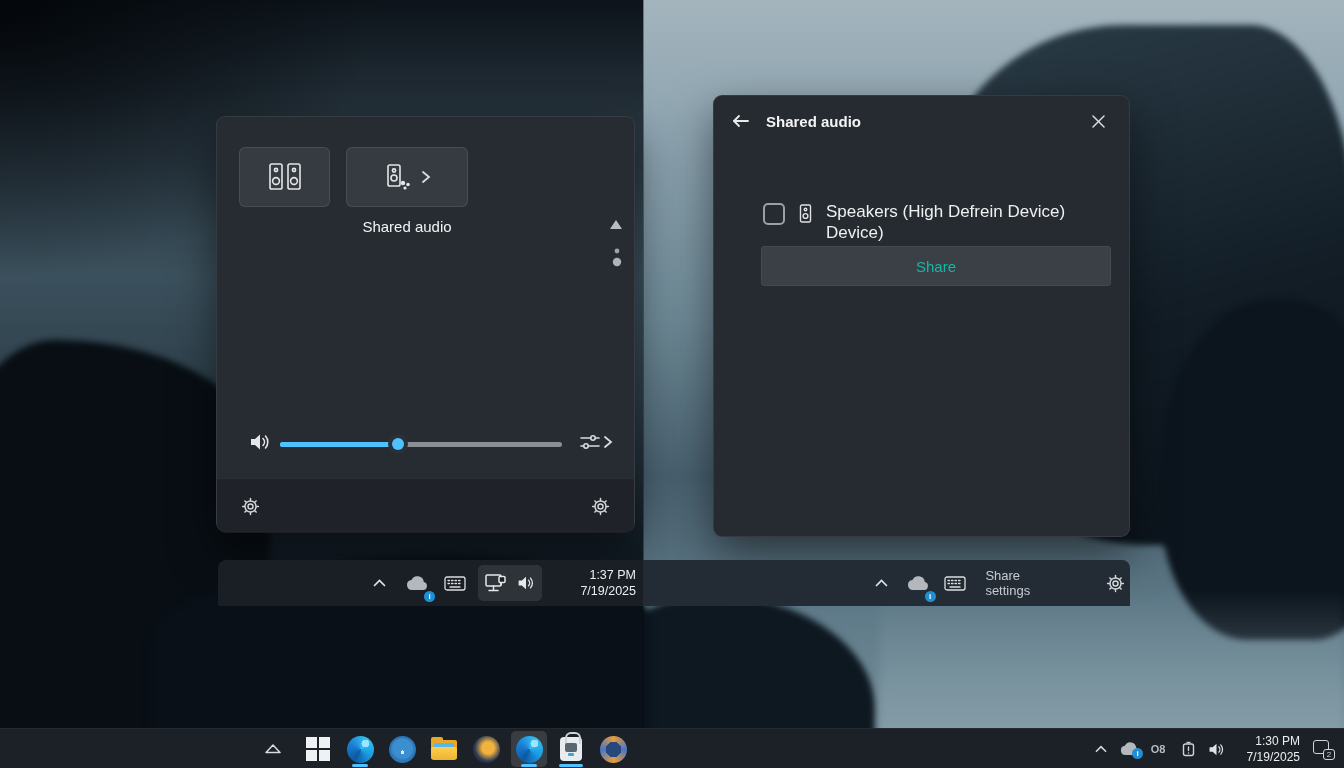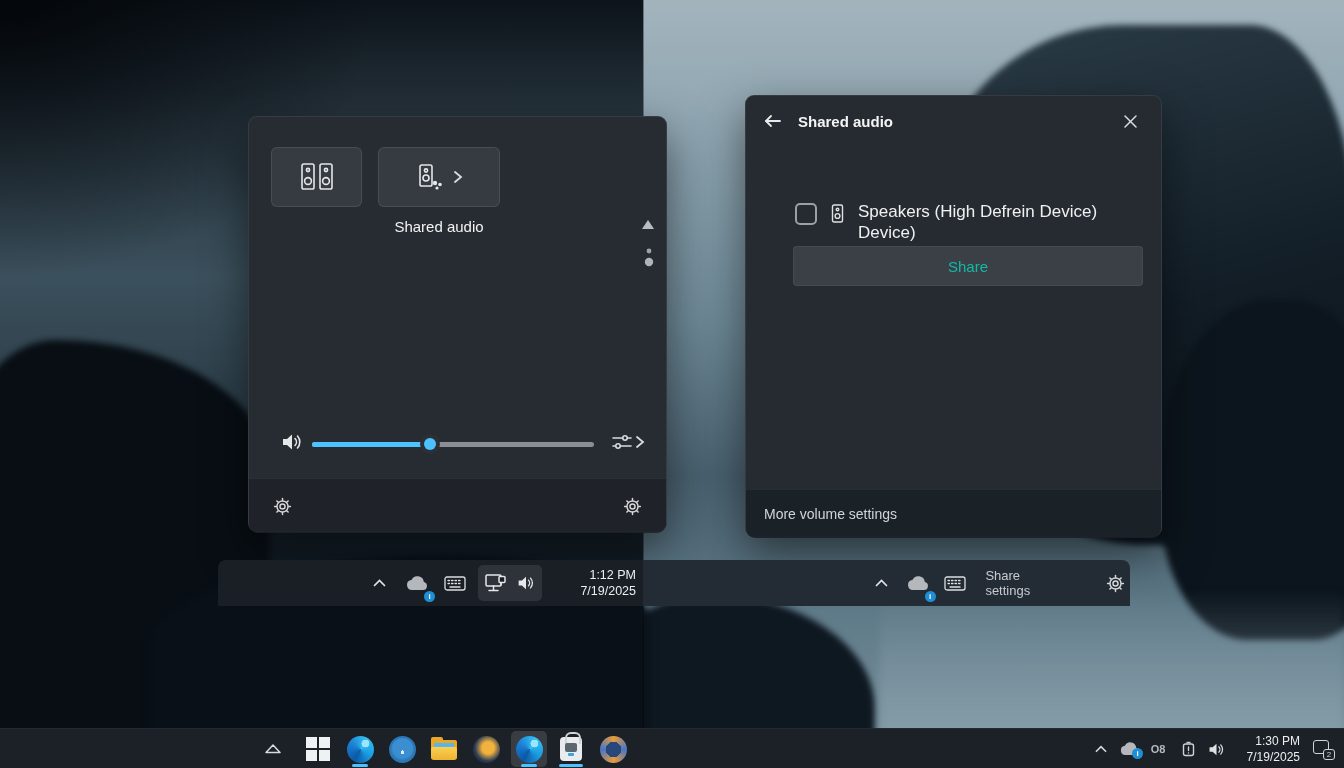--- a/index.html
+++ b/index.html
@@ -19,21 +19,21 @@
   #rock-c { left:575px; top:595px; width:300px; height:190px; background:#0e1821; border-radius:45% 55% 0 0/70% 60% 0 0; }
   #mist-br { left:880px; top:590px; width:464px; height:178px; background:linear-gradient(180deg,rgba(140,165,175,0),rgba(138,162,173,0.85)); filter:blur(4px); }
   #rock-l1 { left:-60px; top:340px; width:330px; height:440px; background:#0a1117; border-radius:35% 65% 0 0/45% 30% 0 0; }
   #rock-l2 { left:150px; top:555px; width:500px; height:220px; background:#0b131b; border-radius:60% 40% 0 0/40% 30% 0 0; }
   #dark-tl { left:0; top:0; width:380px; height:280px; background:radial-gradient(ellipse at 0% 0%,rgba(2,5,9,0.9),rgba(2,5,9,0) 70%); }
   #dim-left { left:0; top:0; width:643px; height:768px; background:rgba(4,8,12,0.25); }
   #seam { left:643px; top:0; width:1px; height:768px; background:rgba(0,0,0,0.35); }
 
   
   .panel { background:#272c33; border:1px solid rgba(255,255,255,0.08); border-radius:9px;
-    box-shadow:0 18px 45px rgba(0,0,0,0.5);margin-left:32px; }
+    box-shadow:0 18px 45px rgba(0,0,0,0.5); }
   #quick-panel { left:216px; top:116px; width:419px; height:416px; }
   #dialog-panel { left:713px; top:95px; width:417px; height:442px; background:#262b31; }
 
   .tile { position:absolute; top:30px; height:60px; background:#363b42; border:1px solid rgba(255,255,255,0.09);
     border-radius:6px; display:flex; align-items:center; justify-content:center; gap:8px; cursor:pointer; }
   #tile-speakers { left:22px; width:91px; }
   #tile-shared { left:129px; width:122px; }
 
   .qp-label { position:absolute; left:99px; top:101px; width:182px; text-align:center;
     color:#f2f3f4; font-size:15px; }
@@ -269,23 +269,20 @@
       </svg>
     </span>
     <div class="device-text">
       <div>Speakers (High Defrein Device)</div>
       <div>Device)</div>
     </div>
   </div>
 
   <div class="share-btn">Share</div>
 
-  <div class="dlg-footer">
-    <span>More volume settings</span>
-  </div>
 </div>
 
 <div class="abs traybar" id="tray-left">
   <div class="tray-group" style="margin-left:146px; gap:8px;">
     <span class="tray-ic">
       <svg width="13" height="8" viewBox="0 0 13 8" fill="none" stroke="#e2e4e6" stroke-width="1.7" stroke-linecap="round">
           <polyline points="1.5,6.5 6.5,1.5 11.5,6.5"></polyline>
         </svg>
     </span>
     <span class="tray-ic cloud-badge">
@@ -311,21 +308,21 @@
         </svg>
       </span>
       <span class="icon">
         <svg width="20" height="18" viewBox="0 0 24 22" fill="#e6e8ea">
           <path d="M3 8v6h4l5 4.5V3.5L7 8H3z"></path>
           <path d="M15 7.5a5 5 0 010 7M17.5 5a9 9 0 010 12" fill="none" stroke="#e6e8ea" stroke-width="1.6" stroke-linecap="round"></path>
         </svg>
       </span>
     </span>
     <div class="clock" style="margin-left:14px; width:72px;">
-      <div>1:12 PM</div>
+      <div>1:37 PM</div>
       <div>7/19/2025</div>
     </div>
   </div>
 </div>
 
 <div class="abs traybar" id="tray-right">
   <div class="tray-group" style="margin-left:224px; gap:8px;">
     <span class="tray-ic">
       <svg width="13" height="8" viewBox="0 0 13 8" fill="none" stroke="#e2e4e6" stroke-width="1.7" stroke-linecap="round">
           <polyline points="1.5,6.5 6.5,1.5 11.5,6.5"></polyline>

